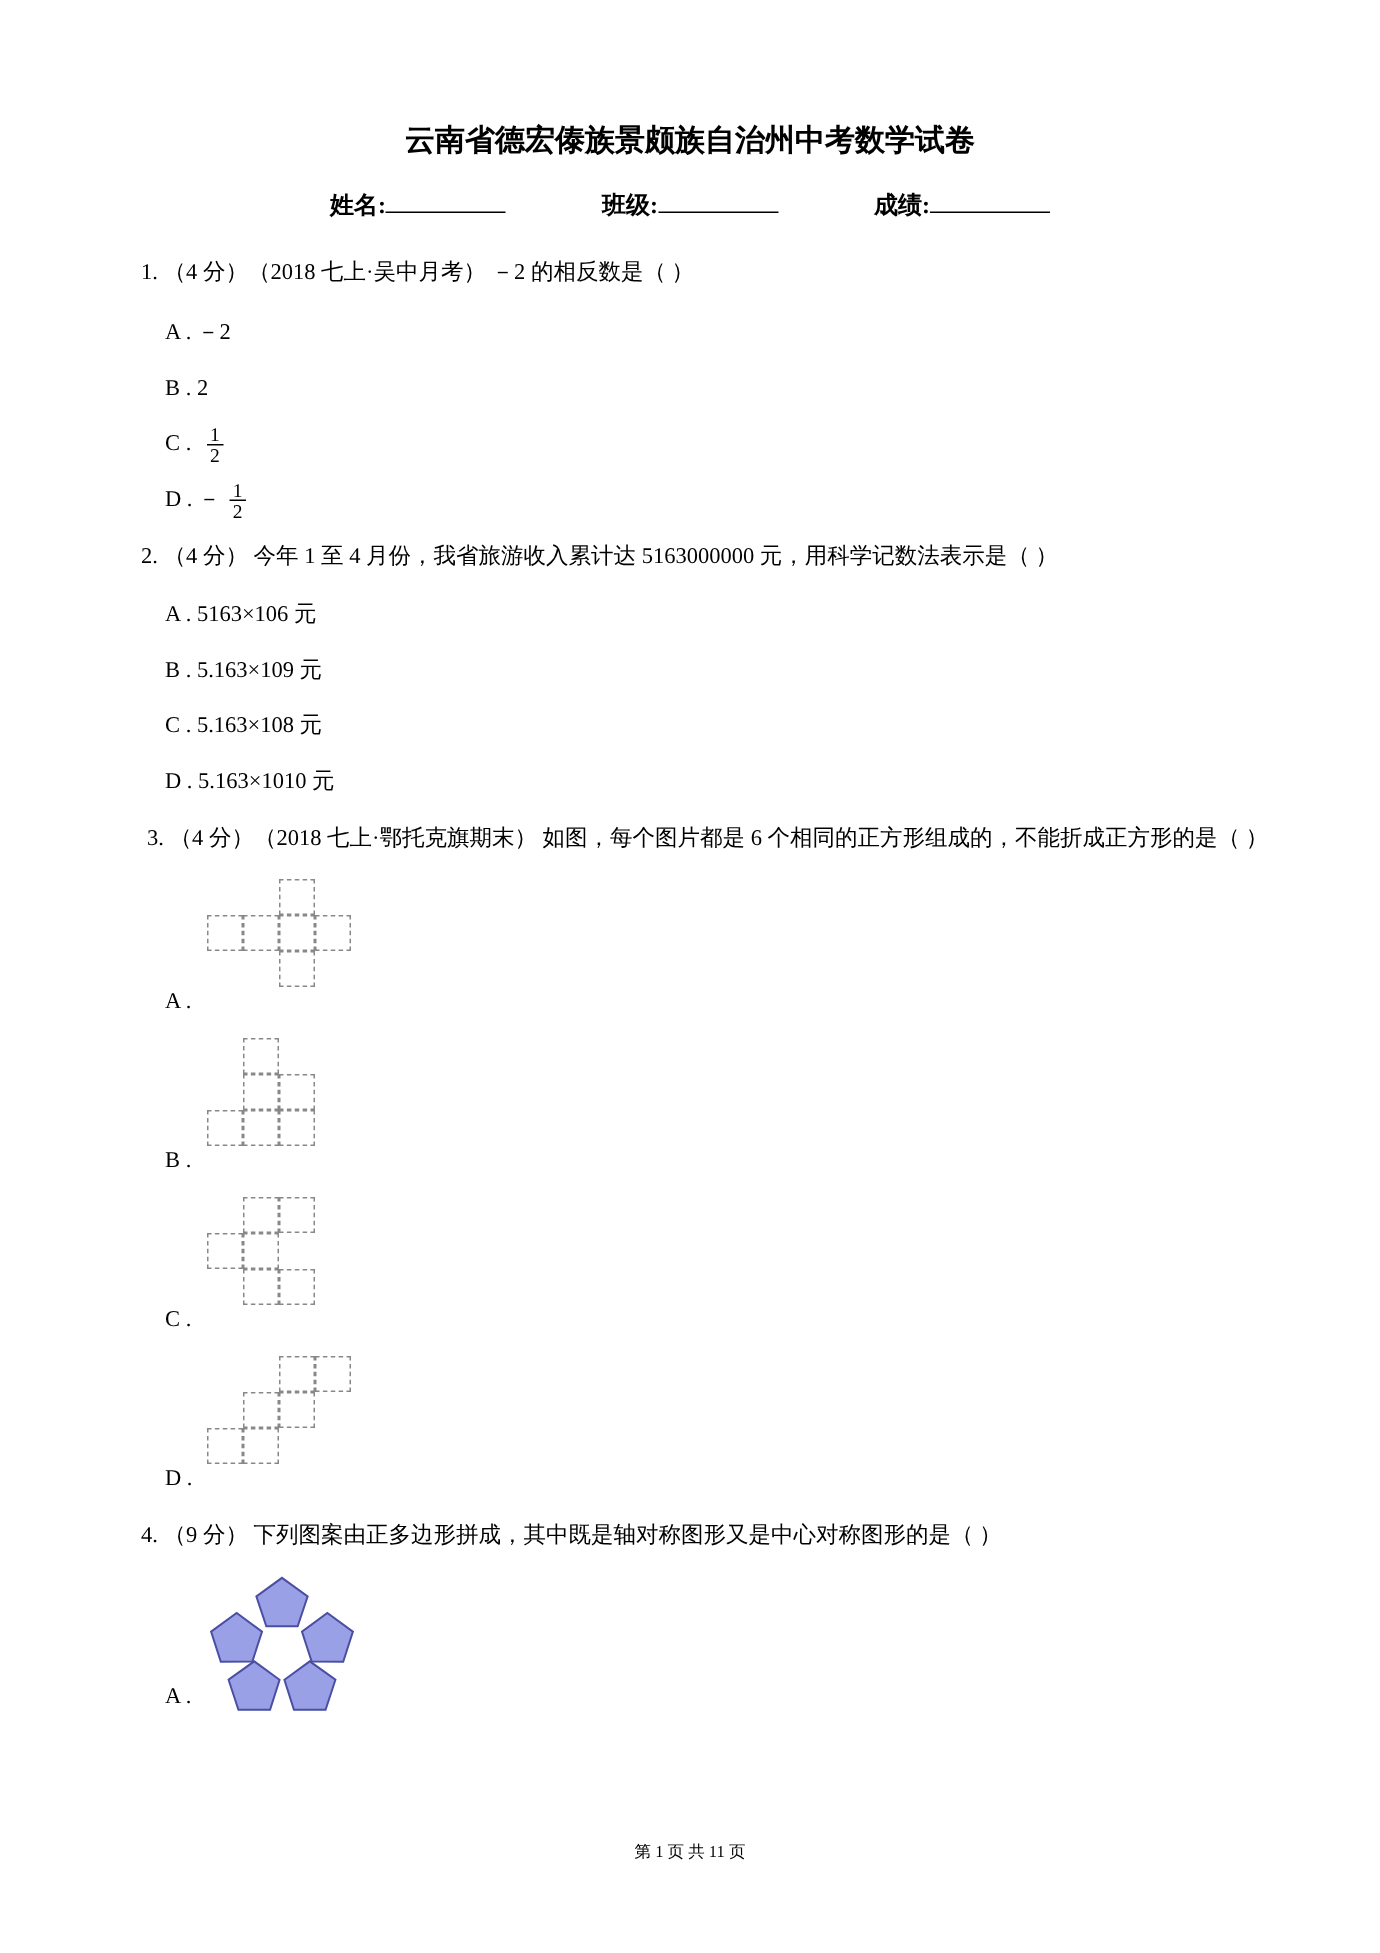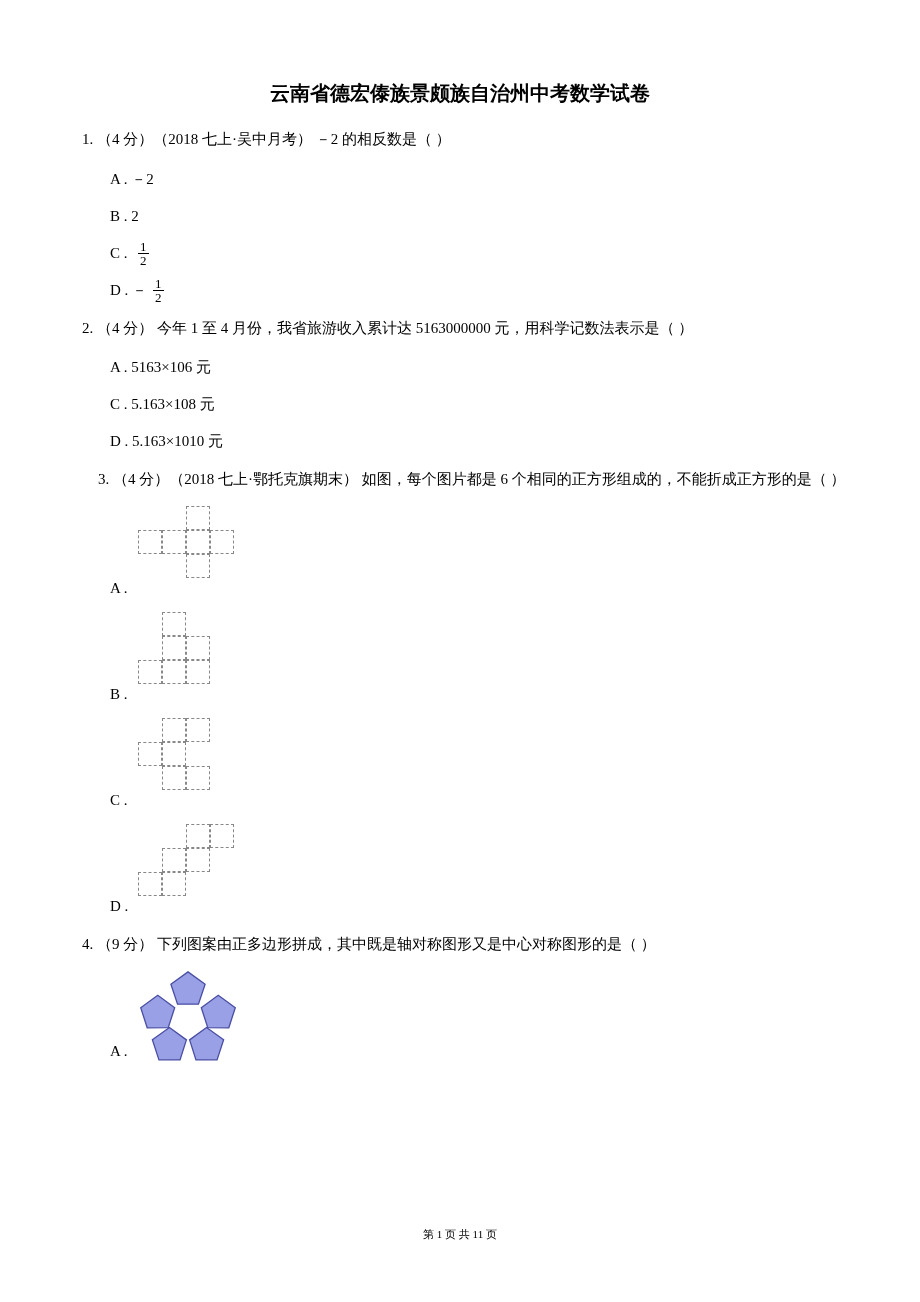--- a/index.html
+++ b/index.html
@@ -41,21 +41,21 @@
     min-width: 80px;
     height: 1em;
     vertical-align: baseline;
   }
   .section-title {
     font-weight: bold;
     font-size: 16px;
     margin-bottom: 12px;
   }
   .question {
-    margin-left: 12px;
+    margin-left: 24px;
     margin-bottom: 12px;
     line-height: 1.9;
   }
   .hanging {
     text-indent: -28px;
     margin-left: 28px;
   }
   .option {
     margin-left: 40px;
     margin-bottom: 10px;
@@ -122,20 +122,31 @@
     font-size: 11px;
   }
 </style>
 </head>
 <body>
 
 <div class="page">
 
   <div class="title">云南省德宏傣族景颇族自治州中考数学试卷</div>
 
+  <div class="header-line">
+    <span class="field">
+      <span>姓名:</span><span class="underline"></span>
+    </span>
+    <span class="field">
+      <span>班级:</span><span class="underline"></span>
+    </span>
+    <span class="field">
+      <span>成绩:</span><span class="underline"></span>
+    </span>
+  </div>
 
 
   <div class="question">1. （4 分）（2018 七上·吴中月考） －2 的相反数是（    ）</div>
   <div class="option">
       <span>A .  －2</span>
     </div>
   <div class="option">
       <span>B .  2</span>
     </div>
   <div class="option">
@@ -151,20 +162,23 @@
       <span class="num">1</span>
       <span class="den">2</span>
     </span>
   </div>
 
   <div class="question">2. （4 分） 今年 1 至 4 月份，我省旅游收入累计达 5163000000 元，用科学记数法表示是（    ）</div>
   <div class="option">
       <span>A .  5163×106 元</span>
     </div>
   <div class="option">
+      <span>B .  5.163×109 元</span>
+    </div>
+  <div class="option">
       <span>C .  5.163×108 元</span>
     </div>
   <div class="option">
       <span>D .  5.163×1010 元</span>
     </div>
 
   <div class="question hanging" style="margin-left:0; text-indent:28px;">3. （4 分）（2018 七上·鄂托克旗期末） 如图，每个图片都是 6 个相同的正方形组成的，不能折成正方形的是（    ）</div>
 
   <div class="option">
     <span class="option-label">A . </span>

